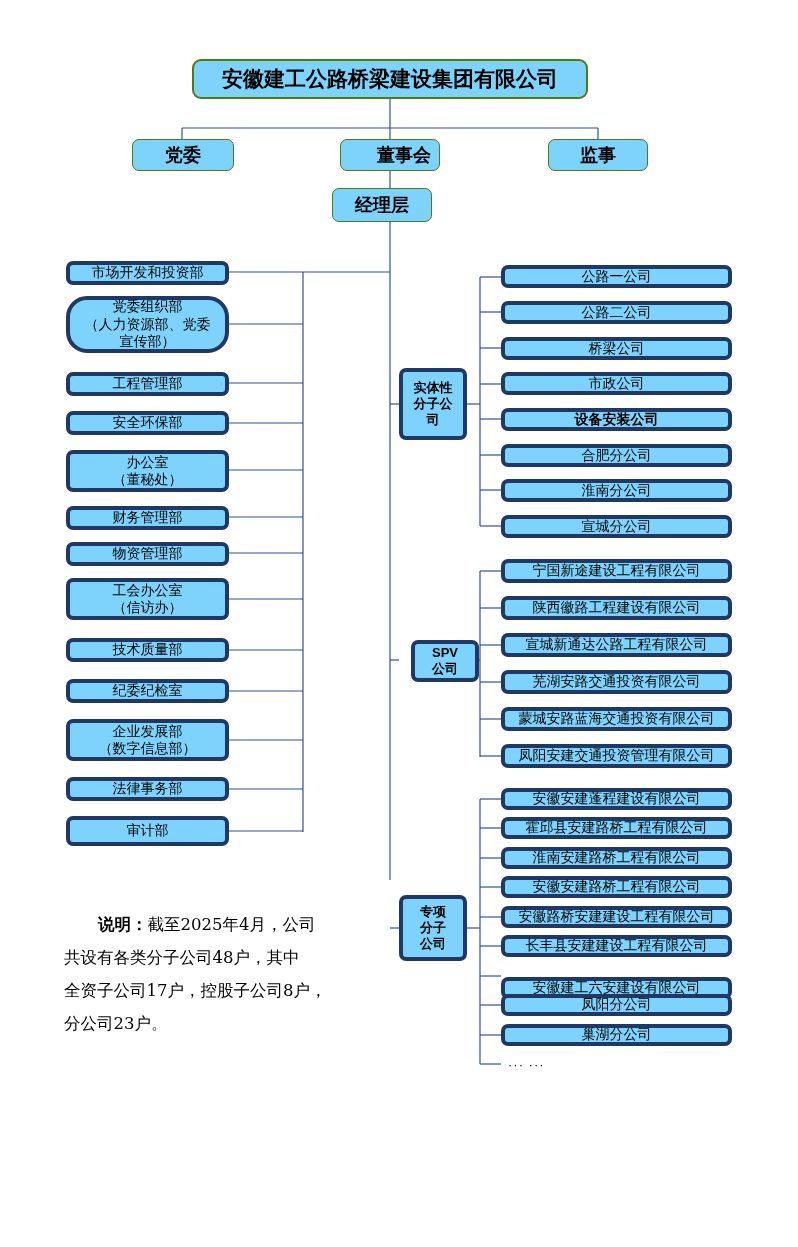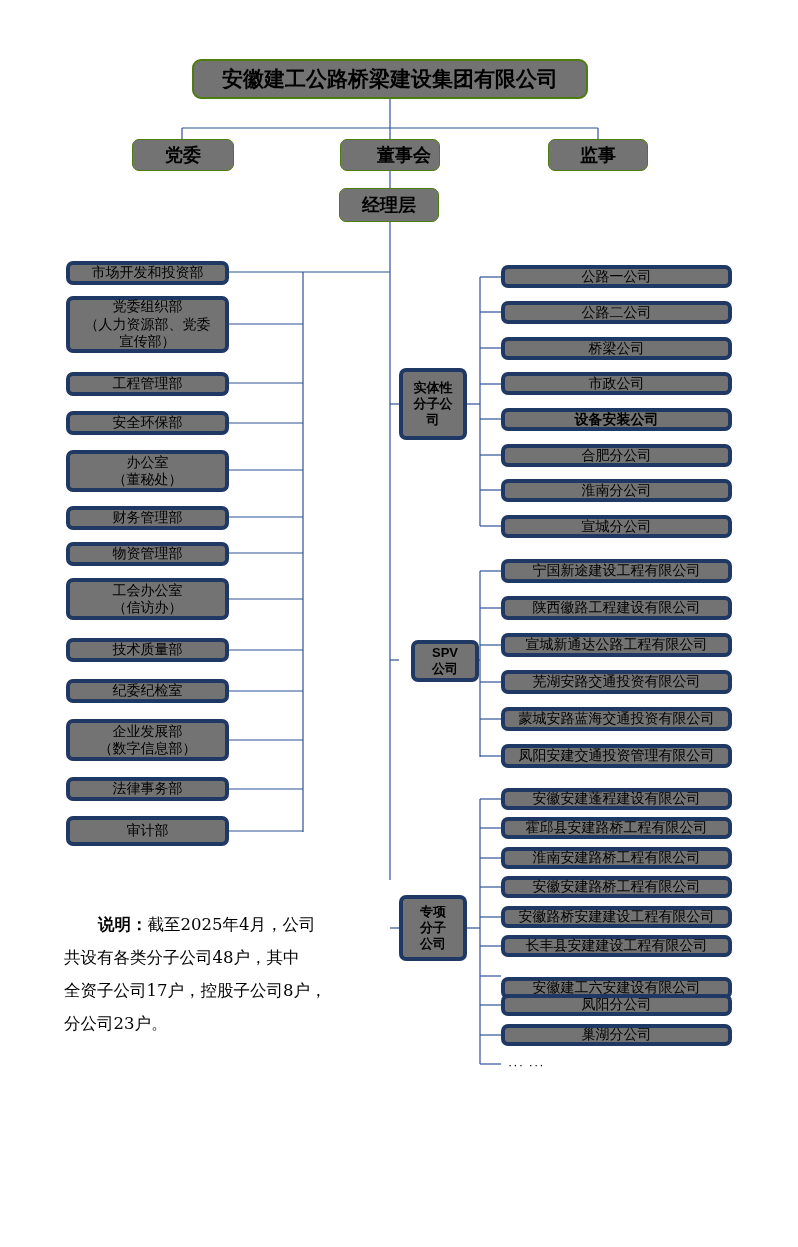--- a/index.html
+++ b/index.html
@@ -16,21 +16,21 @@
     width: 798px;
     height: 1247px;
     overflow: hidden;
     background: #fff;
   }
   .node {
     position: absolute;
     box-sizing: border-box;
     border: 4px solid #4d7c0f;
     border-radius: 7px;
-    background: #737373;
+    background: #7dd3fc;
     display: flex;
     align-items: center;
     justify-content: center;
     text-align: center;
     line-height: 1.25;
     white-space: pre-line;
   }
   .root {
     font-size: 21px;
     font-weight: bold;
@@ -163,24 +163,24 @@
       <line x1="480" y1="1064" x2="501" y2="1064"></line>
     </g>
   </svg>
 
   <div class="node root" style="left:192px; top:59px; width:396px; height:40px;">安徽建工公路桥梁建设集团有限公司</div>
 
   <div class="node lvl2" style="left:132px; top:139px; width:102px; height:32px;">党委</div>
   <div class="node lvl2" style="left:340px; top:139px; width:100px; height:32px;padding-left:28px;">董事会</div>
   <div class="node lvl2" style="left:548px; top:139px; width:100px; height:32px;">监事</div>
 
-  <div class="node mgmt" style="left:339px; top:188px; width:100px; height:34px;">经理层</div>
+  <div class="node mgmt" style="left:332px; top:188px; width:100px; height:34px;">经理层</div>
 
   <div class="node dept" style="left:66px; top:261px; width:163px; height:24px;">市场开发和投资部</div>
-  <div class="node dept" style="left:66px; top:296px; width:163px; height:57px;">党委组织部
+  <div class="node dept" style="left:66px; top:296px; width:163px; height:57px;border-radius:21px;">党委组织部
 （人力资源部、党委
 宣传部）</div>
   <div class="node dept" style="left:66px; top:372px; width:163px; height:24px;">工程管理部</div>
   <div class="node dept" style="left:66px; top:411px; width:163px; height:24px;">安全环保部</div>
   <div class="node dept" style="left:66px; top:450px; width:163px; height:42px;">办公室
 （董秘处）</div>
   <div class="node dept" style="left:66px; top:506px; width:163px; height:24px;">财务管理部</div>
   <div class="node dept" style="left:66px; top:542px; width:163px; height:24px;">物资管理部</div>
   <div class="node dept" style="left:66px; top:578px; width:163px; height:42px;">工会办公室
 （信访办）</div>

